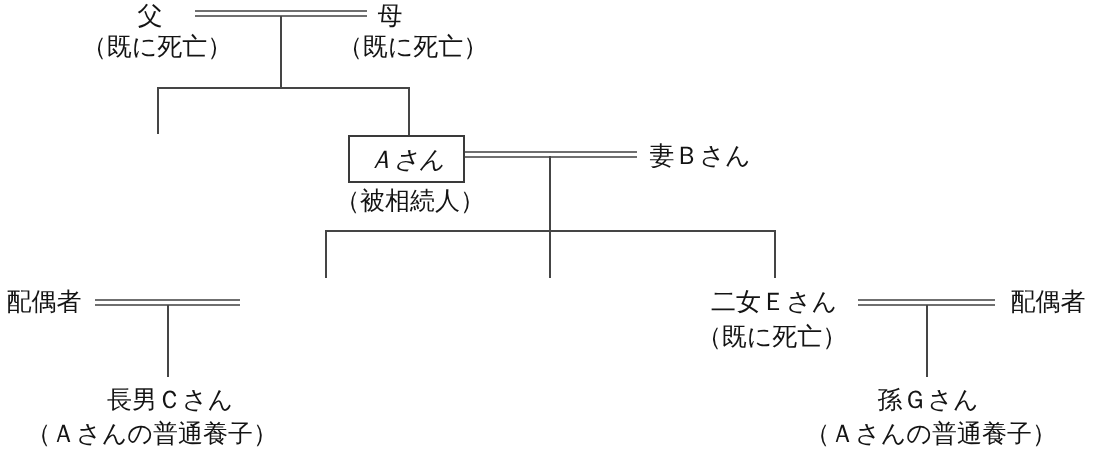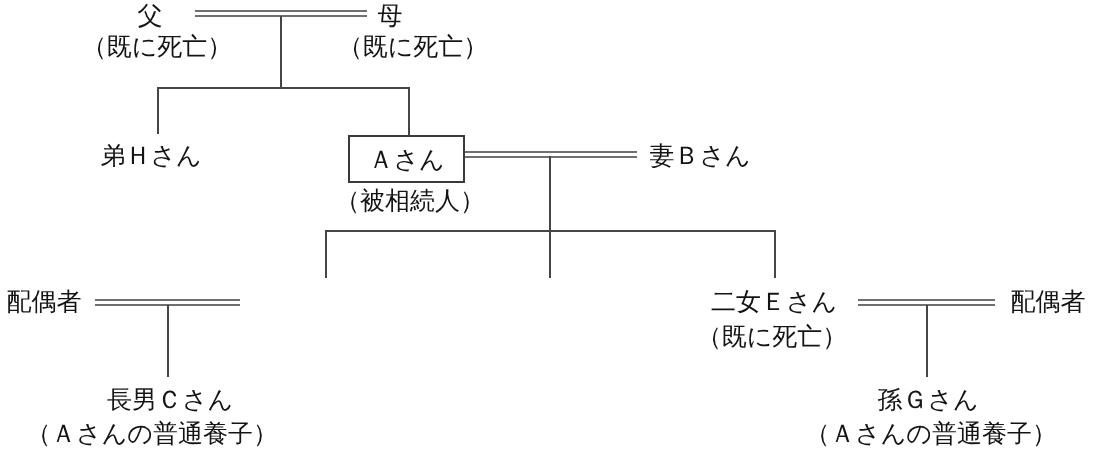--- a/index.html
+++ b/index.html
@@ -23,21 +23,21 @@
   .hline{position:absolute;height:2px;background:var(--line_single);}
   .dline{
     position:absolute;height:3px;
     border-top:2px solid var(--line_double);
     border-bottom:2px solid var(--line_double);
     background:transparent;
   }
   .person-box{
     position:absolute;border:2px solid var(--box_border);
     display:flex;align-items:center;justify-content:center;
-    font-size:25px;background:var(--background);box-sizing:border-box;
+    font-size:25px;background:var(--background);box-sizing:border-box;font-style:italic;
   }
 </style>
 </head>
 <body>
 
 <div class="canvas">
 
   <div class="dline" style="left:195px;top:10px;width:172px"></div>
   <div class="dline" style="left:465px;top:151px;width:172px"></div>
   <div class="dline" style="left:95px;top:299px;width:145px"></div>
@@ -52,21 +52,20 @@
   <div class="vline" style="left:325px;top:230px;height:48px"></div>
   <div class="vline" style="left:774px;top:230px;height:48px"></div>
   <div class="vline" style="left:167px;top:305px;height:72px"></div>
   <div class="vline" style="left:926px;top:305px;height:72px"></div>
 
   <span class="lbl" style="left:150px;top:2px">父</span>
   <span class="lbl" style="left:390px;top:2px">母</span>
   <span class="lbl" style="left:157px;top:33px">（既に死亡）</span>
   <span class="lbl" style="left:413px;top:33px">（既に死亡）</span>
 
-  <span class="lbl" style="left:151px;top:142px">弟Ｈさん</span>
   <div class="person-box" style="left:348px;top:135px;width:117px;height:48px">
     <span>Ａさん</span>
   </div>
   <span class="lbl" style="left:700px;top:142px">妻Ｂさん</span>
   <span class="lbl" style="left:410px;top:187px">（被相続人）</span>
 
   <span class="lbl" style="left:44px;top:288px">配偶者</span>
   <span class="lbl" style="left:774px;top:288px">二女Ｅさん</span>
   <span class="lbl" style="left:772px;top:323px">（既に死亡）</span>
   <span class="lbl" style="left:1048px;top:288px">配偶者</span>

